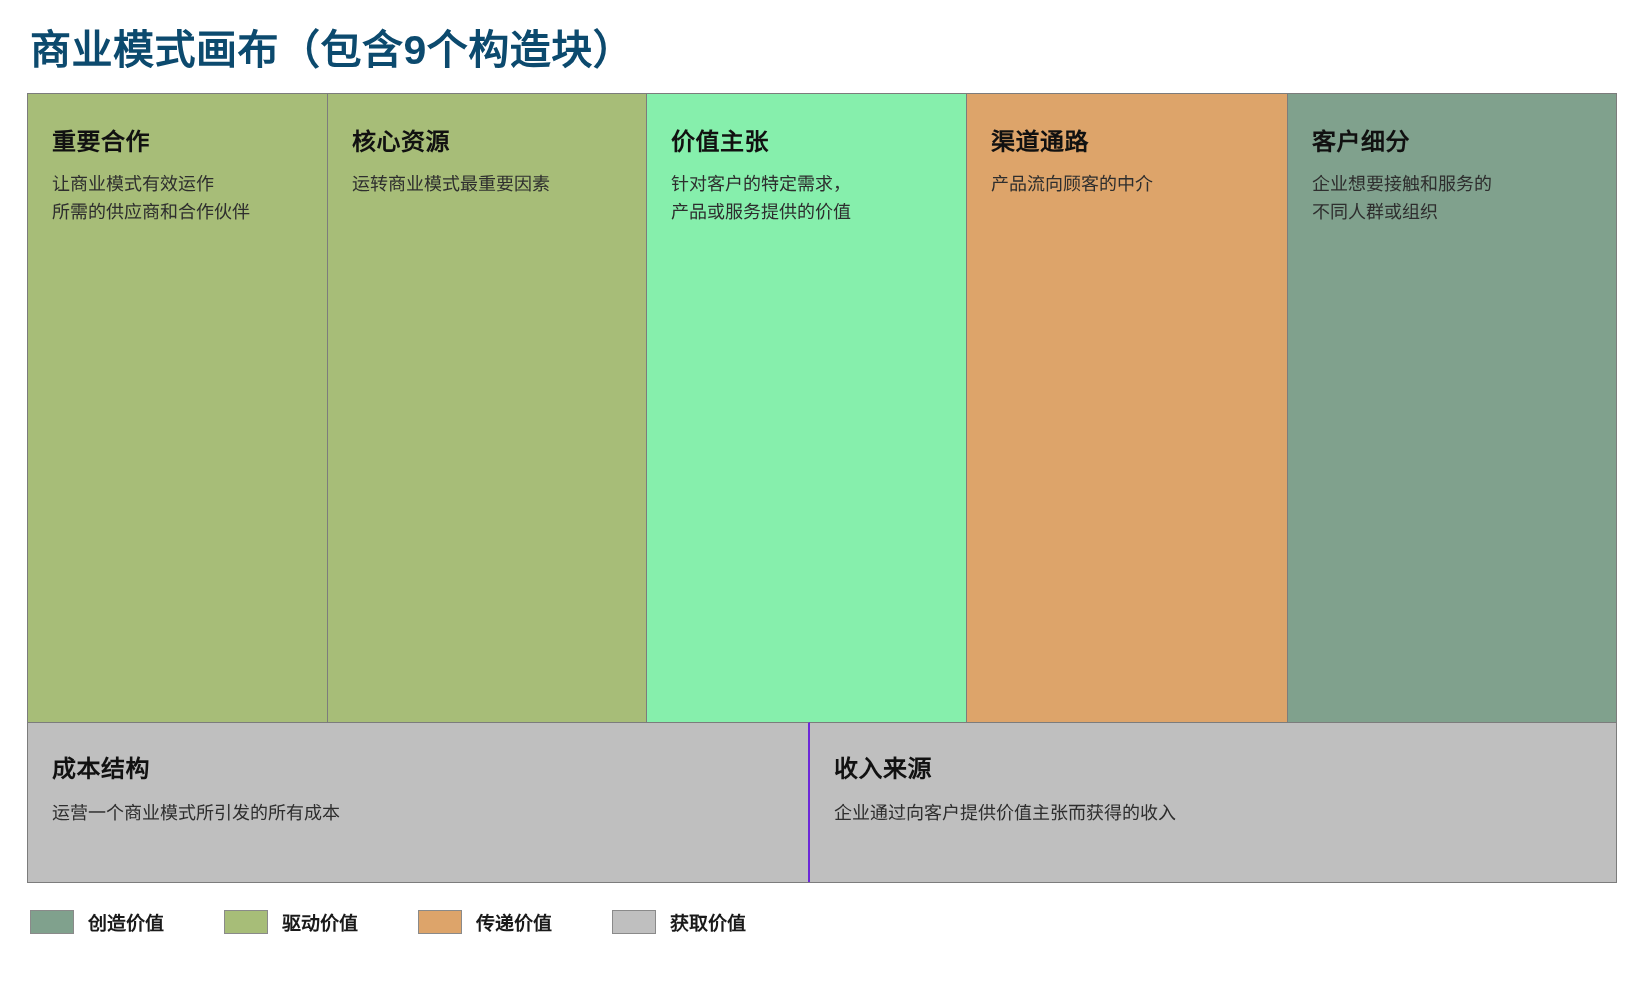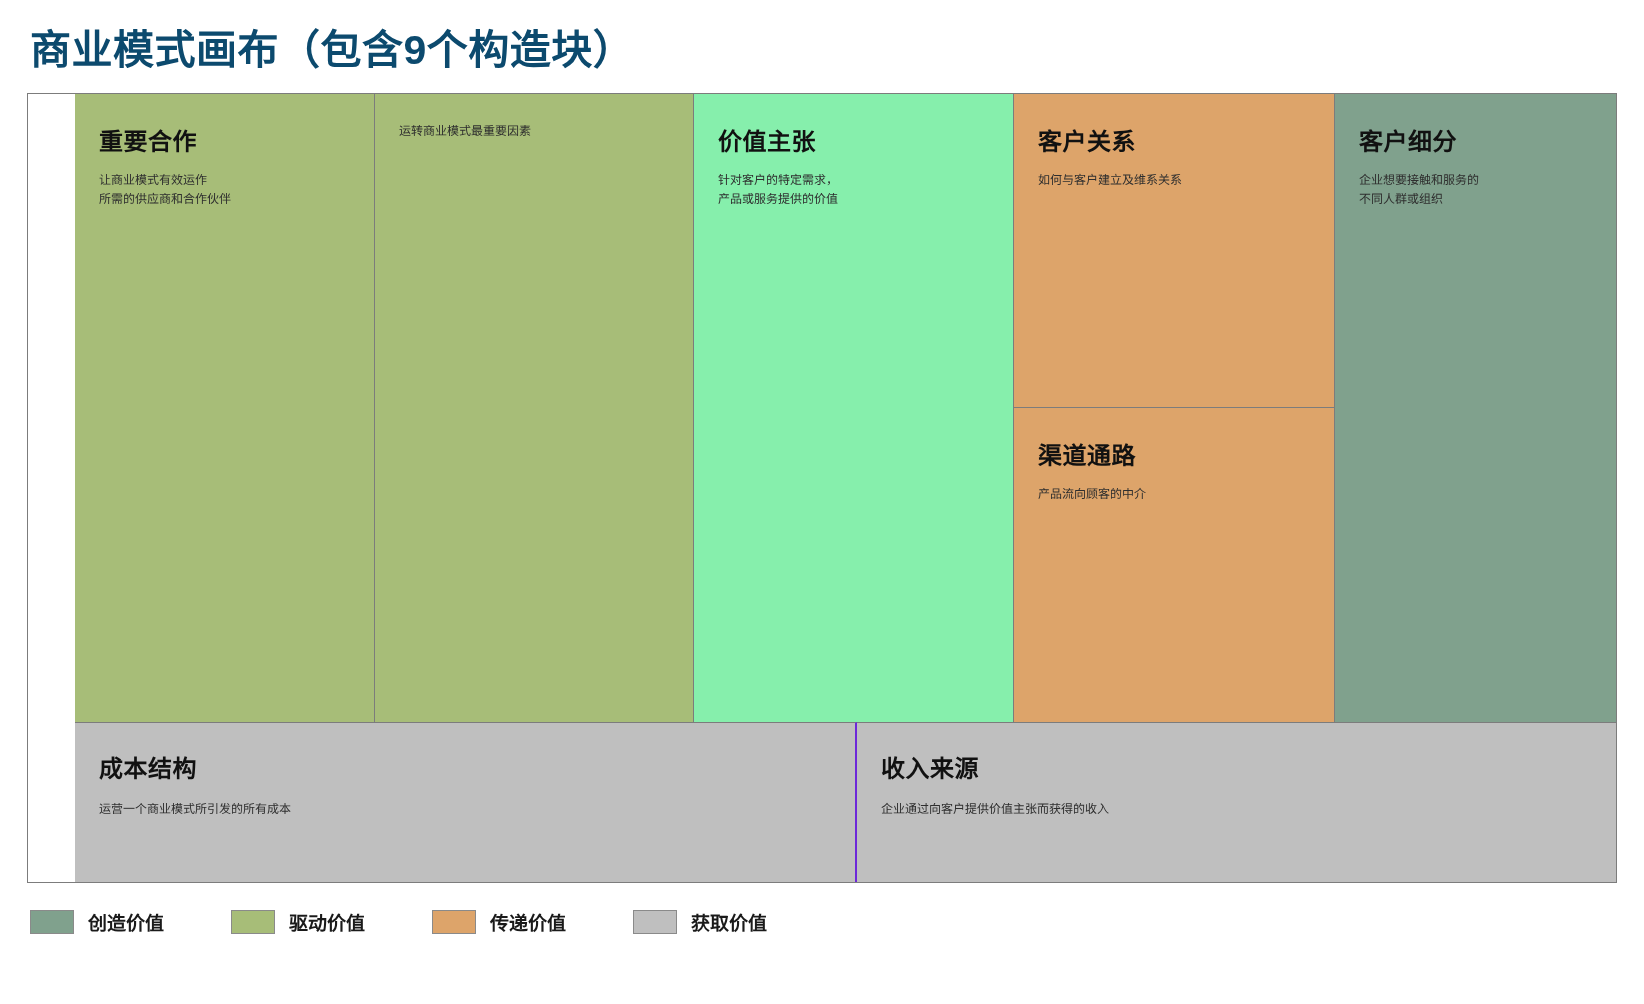--- a/index.html
+++ b/index.html
@@ -32,21 +32,20 @@
   }
 
   .canvas {
     position: absolute;
     left: 27px;
     top: 93px;
     width: 1590px;
     height: 790px;
     border: 1px solid #7c7c7c;
     box-sizing: border-box;
-    padding-left: 47px;
   }
 
   .top-row {
     display: flex;
     height: 628px;
     box-sizing: border-box;
   }
   .bottom-row {
     display: flex;
     height: 160px;
@@ -60,21 +59,21 @@
   }
   .cell h3 {
     margin: 0 0 14px 0;
     font-size: 24px;
     font-weight: bold;
     color: #111111;
     letter-spacing: 0.5px;
   }
   .cell p {
     margin: 0;
-    font-size: 12px;
+    font-size: 18px;
     line-height: 1.55;
     color: #2e2e2e;
     white-space: pre-line;
   }
 
   
   .col-partners {
     width: 300px;
     border-right: 1px solid #7c7c7c;
   }
@@ -122,21 +121,21 @@
   .bottom-row .cell h3 {
     margin-bottom: 16px;
   }
 
   .legend {
     position: absolute;
     left: 30px;
     top: 908px;
     display: flex;
     align-items: center;
-    gap: 15px;
+    gap: 8px;
   }
   .legend-item {
     display: flex;
     align-items: center;
     margin-right: 52px;
   }
   .legend-swatch {
     width: 44px;
     height: 24px;
     border: 1px solid #8a8a8a;
@@ -161,35 +160,32 @@
     <div class="top-row">
 
       <div class="cell col-partners" style="background:#a7bd78;">
         <h3>重要合作</h3>
         <p>让商业模式有效运作
 所需的供应商和合作伙伴</p>
       </div>
 
       <div class="col-activities-resources" style="background:#a7bd78;">
         <div class="cell half-bottom">
+          <h3>核心资源</h3>
           <p>运转商业模式最重要因素</p>
         </div>
       </div>
 
       <div class="cell col-value" style="background:#86efac;">
         <h3>价值主张</h3>
         <p>针对客户的特定需求，
 产品或服务提供的价值</p>
       </div>
 
       <div class="col-relations-channels" style="background:#dda46a;">
-        <div class="cell half-top">
-          <h3>客户关系</h3>
-          <p>如何与客户建立及维系关系</p>
-        </div>
         <div class="cell half-bottom">
           <h3>渠道通路</h3>
           <p>产品流向顾客的中介</p>
         </div>
       </div>
 
       <div class="cell col-segments" style="background:#80a18d;">
         <h3>客户细分</h3>
         <p>企业想要接触和服务的
 不同人群或组织</p>

